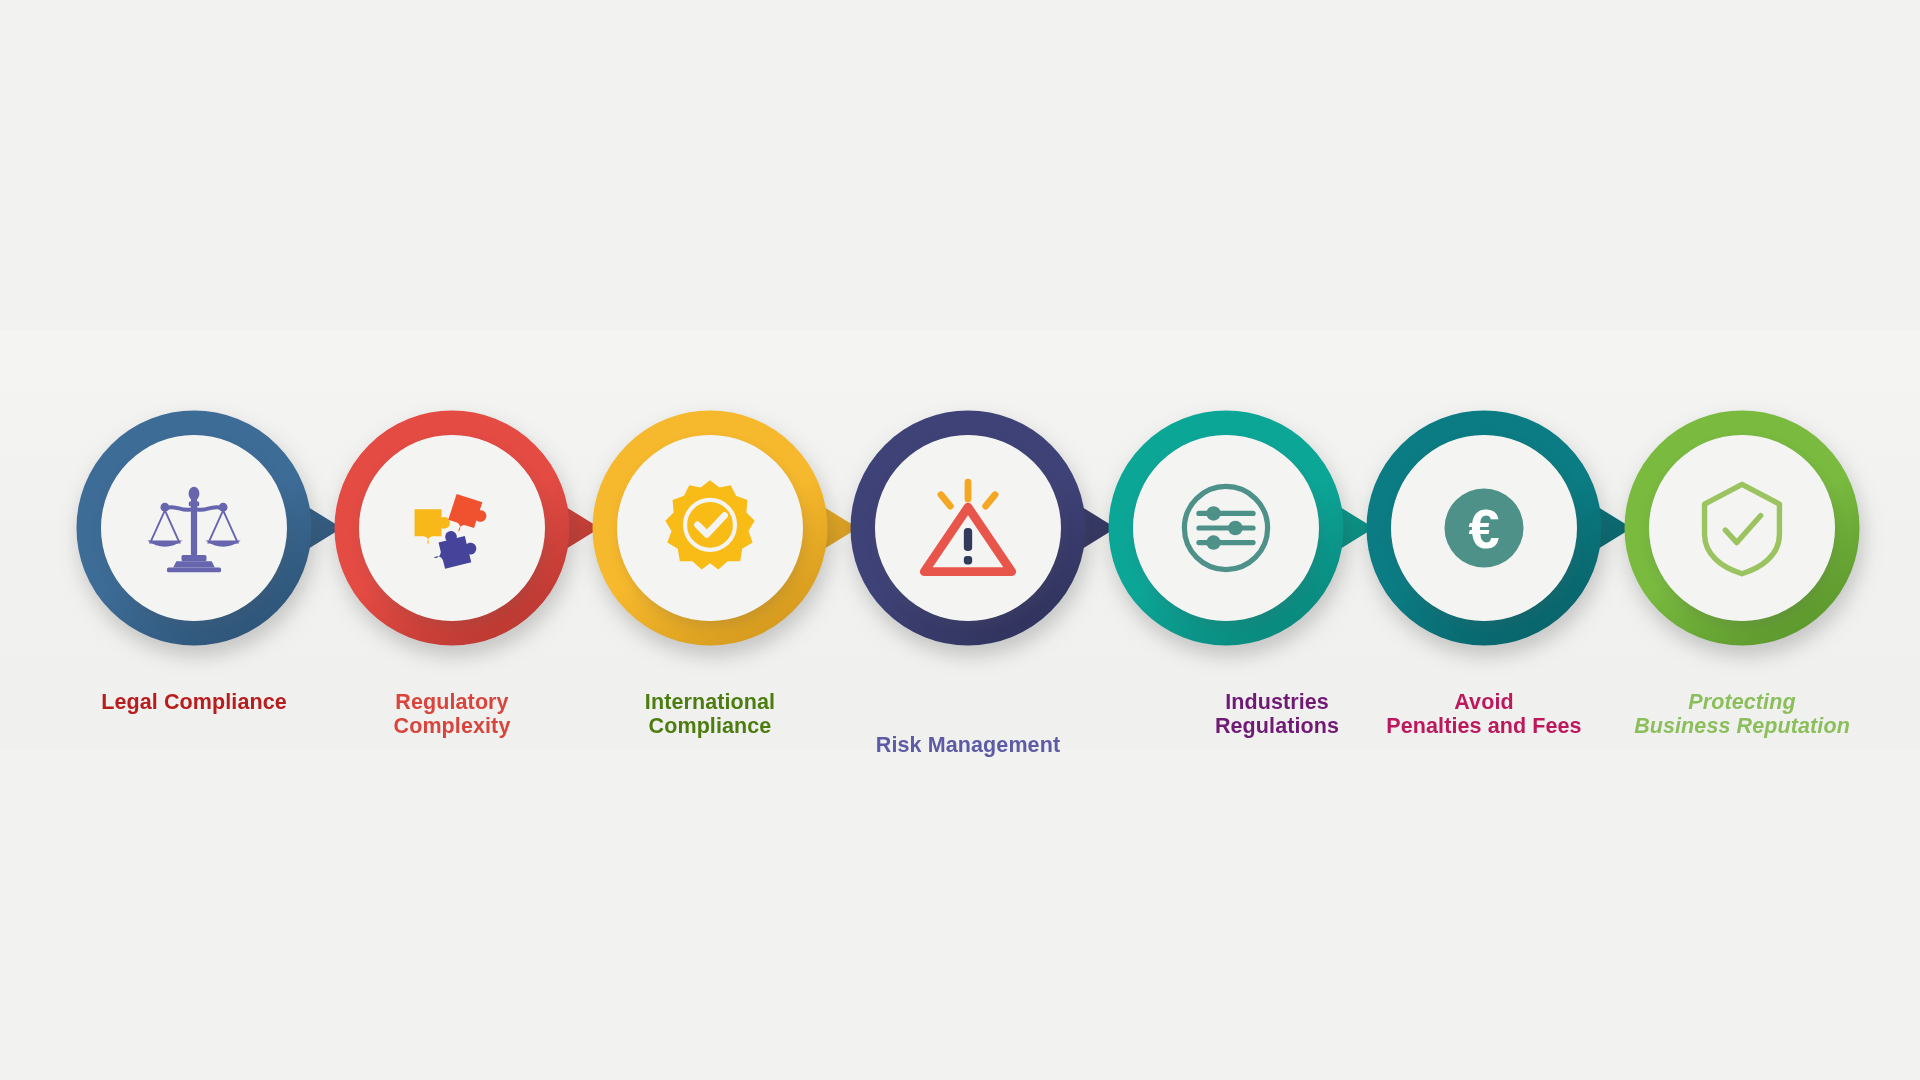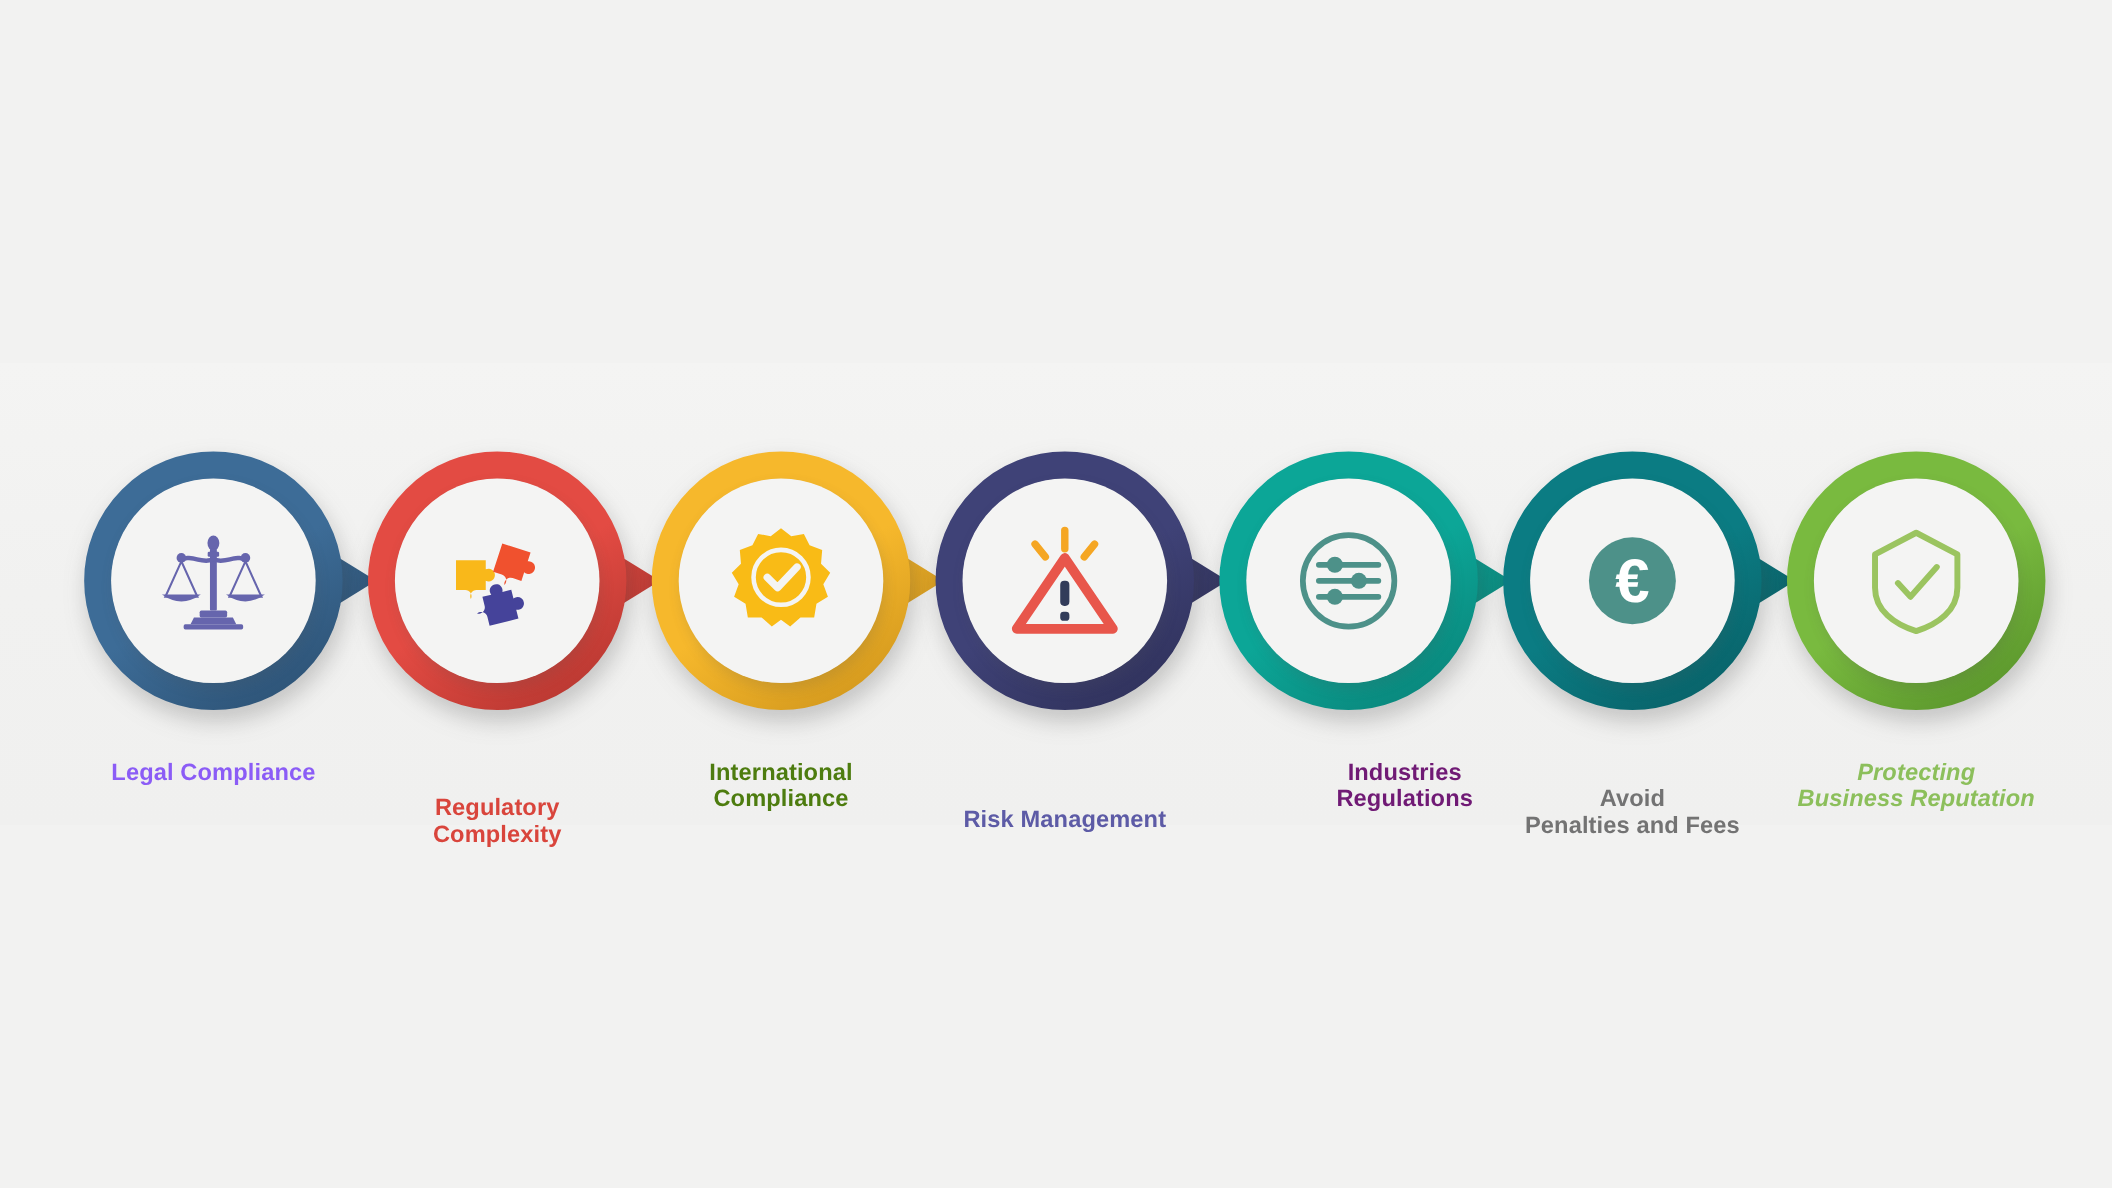--- a/index.html
+++ b/index.html
@@ -141,21 +141,21 @@
           <path d="M78 33 L64 64 L92 64 Z" fill="none" stroke="#6665ad" stroke-width="1.8"></path>
           <path d="M5 62 Q22 74 39 62 Z"></path>
           <path d="M61 62 Q78 74 95 62 Z"></path>
           <rect x="38" y="76" width="24" height="6" rx="1.5"></rect>
           <path d="M33 82 L67 82 L70 88 L30 88 Z"></path>
           <rect x="24" y="88" width="52" height="4.5" rx="1.5"></rect>
         </g>
       </svg>
     </div>
     </div>
-    <div class="caption" style="left: 29px; color: #8b5cf6;">Legal Compliance</div>
+    <div class="caption" style="left: 29px; color: #b91c1c;">Legal Compliance</div>
     <div class="step" style="left: 334px;">
     <div class="arrow">
       <svg viewBox="0 0 160 160">
         <defs>
           <linearGradient id="ag2" x1="0" y1="0" x2="0.45" y2="1">
             <stop offset="0%" stop-color="#e34b43"></stop>
             <stop offset="100%" stop-color="#bd3a33"></stop>
           </linearGradient>
         </defs>
         <path d="M6 6 L126 80 L6 154 Z" fill="url(#ag2)"></path>
@@ -181,21 +181,21 @@
         <g transform="rotate(18 66 40)">
           <path d="M48 22 L74 22 L74 30 A5.5 5.5 0 0 1 82 35 A5.5 5.5 0 0 1 74 40 L74 48 L66 48 A5.5 5.5 0 0 0 61 56 A5.5 5.5 0 0 0 56 48 L48 48 Z" fill="#f0512e"></path>
         </g>
 
         <g transform="rotate(-14 55 74)">
           <path d="M40 60 L48 60 A5.5 5.5 0 0 1 53 52 A5.5 5.5 0 0 1 58 60 L66 60 L66 68 A5.5 5.5 0 0 1 74 73 A5.5 5.5 0 0 1 66 78 L66 86 L40 86 L40 78 A5.5 5.5 0 0 0 32 73 A5.5 5.5 0 0 0 40 68 Z" fill="#45439a"></path>
         </g>
       </svg>
     </div>
     </div>
-    <div class="caption" style="left: 287px; color: rgb(217, 69, 60); margin-top: 32px;">Regulatory
+    <div class="caption" style="left: 287px; color: rgb(217, 69, 60);">Regulatory
 Complexity</div>
     <div class="step" style="left: 592px;">
     <div class="arrow">
       <svg viewBox="0 0 160 160">
         <defs>
           <linearGradient id="ag3" x1="0" y1="0" x2="0.45" y2="1">
             <stop offset="0%" stop-color="#f6b82c"></stop>
             <stop offset="100%" stop-color="#d79c1f"></stop>
           </linearGradient>
         </defs>
@@ -326,21 +326,21 @@
         <circle cx="118" cy="118" r="105" fill="none" stroke="url(#rg6)" stroke-width="25"></circle>
       </svg>
     </div>
     <div class="disc">
       <svg class="icon" viewBox="0 0 100 100">
         <circle cx="50" cy="50" r="38" fill="#4d9189"></circle>
         <text x="50" y="50" text-anchor="middle" dominant-baseline="central" font-family="Liberation Sans, sans-serif" font-size="54" font-weight="bold" fill="#ffffff">€</text>
       </svg>
     </div>
     </div>
-    <div class="caption" style="left: 1319px; color: #737373; margin-top: 24px;">Avoid
+    <div class="caption" style="left: 1319px; color: #be185d;">Avoid
 Penalties and Fees</div>
     <div class="step" style="left: 1624px;">
 
     <div class="ring">
       <svg viewBox="0 0 236 236">
         <defs>
           <linearGradient id="rg7" x1="0.15" y1="0" x2="0.75" y2="1">
             <stop offset="0%" stop-color="#79ba3f"></stop>
             <stop offset="55%" stop-color="#79ba3f"></stop>
             <stop offset="100%" stop-color="#5e9a2e"></stop>

